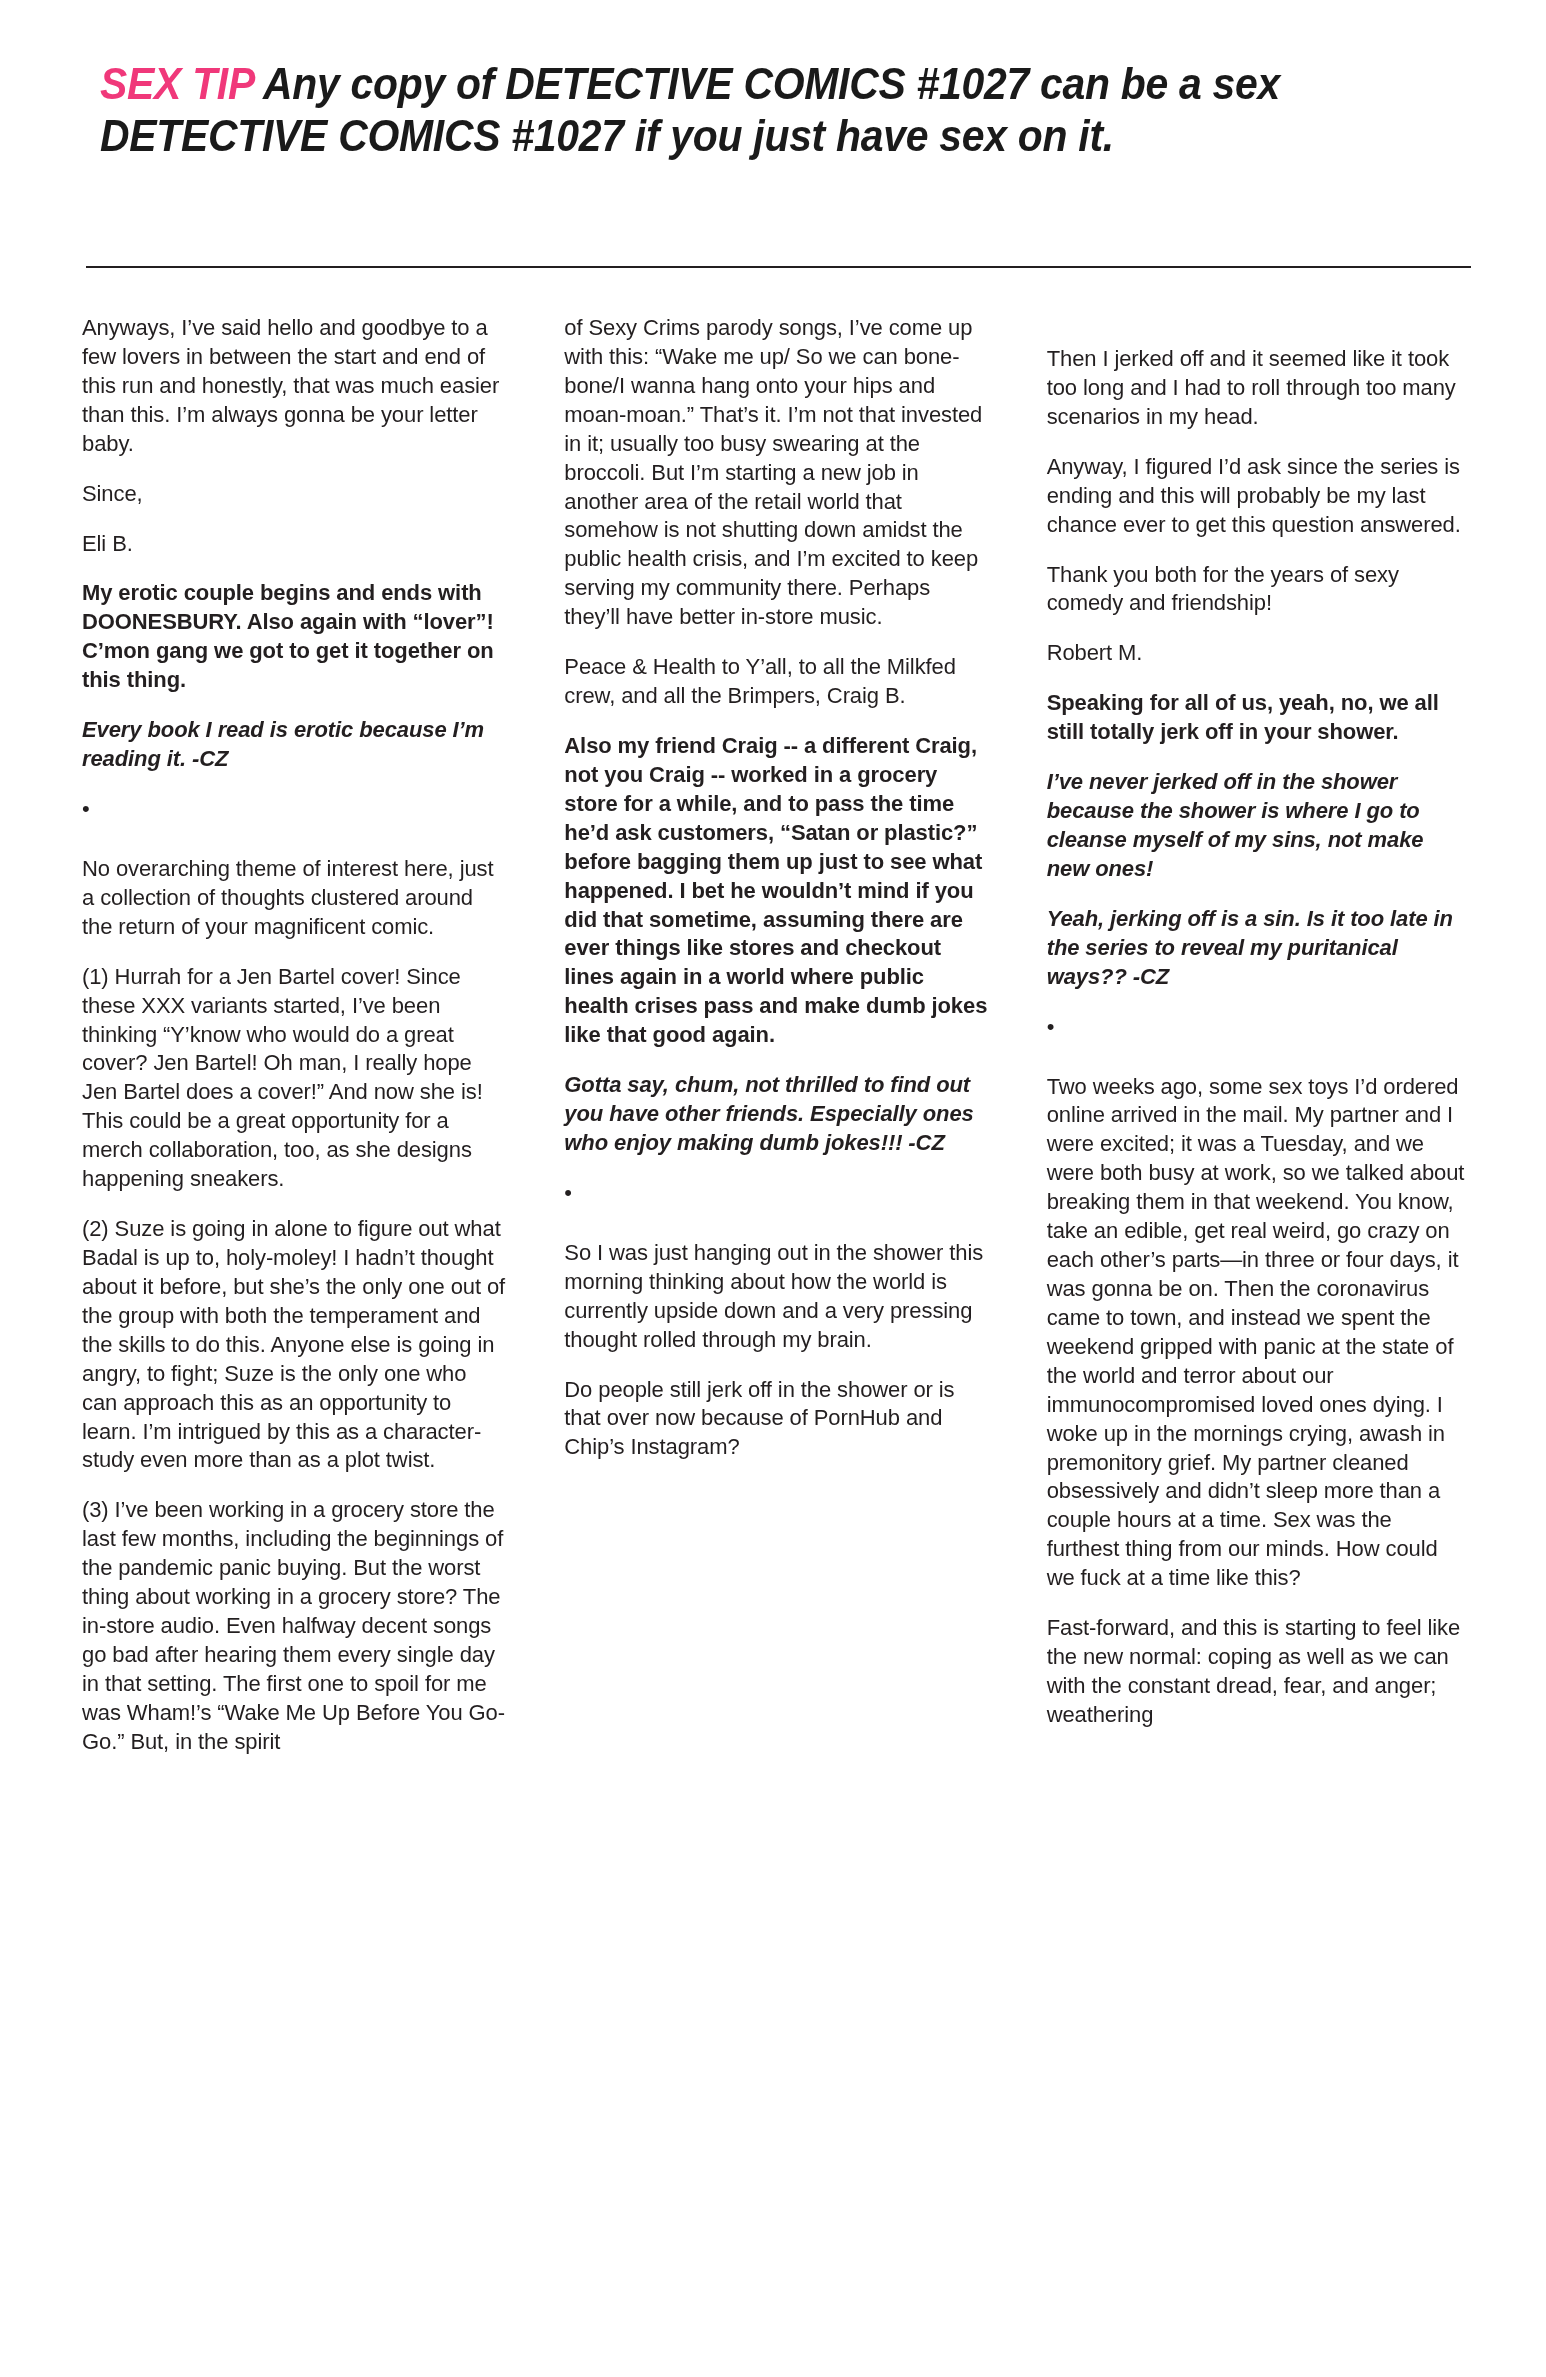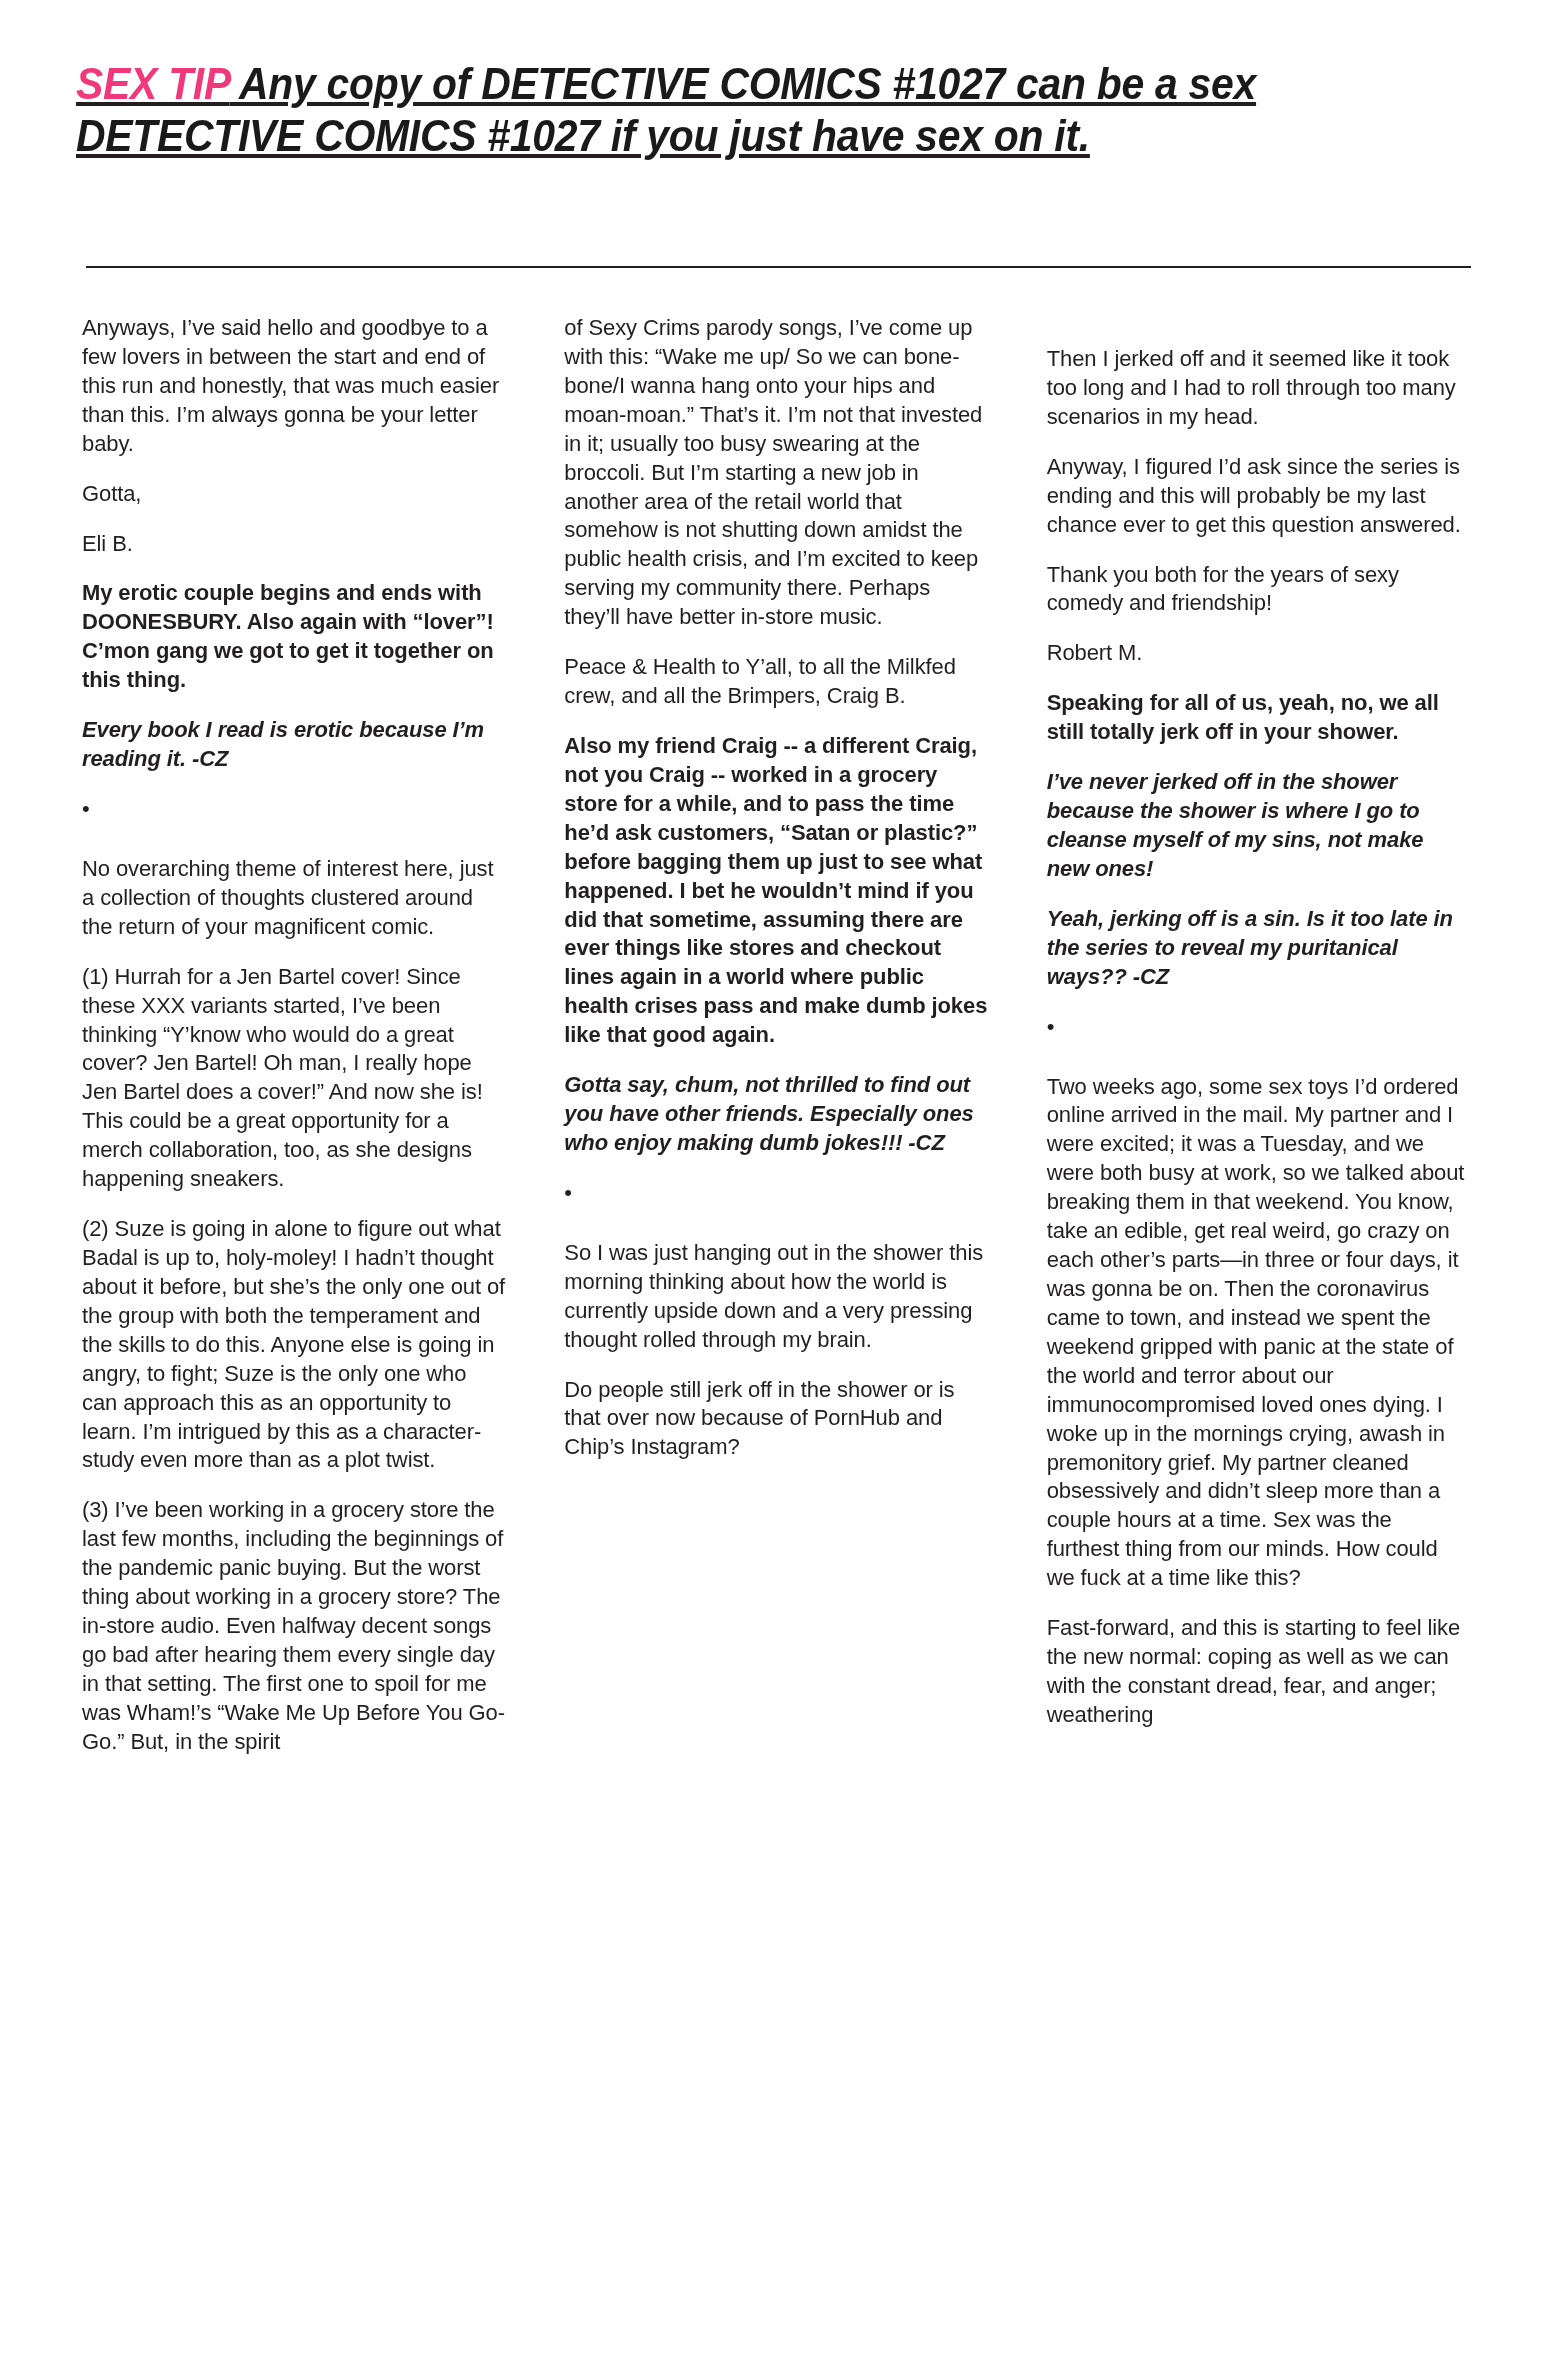--- a/index.html
+++ b/index.html
@@ -18,24 +18,23 @@
     width: 1547px;
     height: 2377px;
     background: #ffffff;
     box-sizing: border-box;
     overflow: hidden;
   }
 
   
   .masthead {
     position: absolute;
-    left: 76px;
+    left: 100px;
     top: 58px;
     width: 1393px;
-    text-decoration: underline;
   }
   .sex-tip-headline {
     font-family: "Liberation Sans Narrow", "Liberation Sans", "DejaVu Sans Condensed", sans-serif;
     font-weight: 700;
     font-style: italic;
     font-size: 44px;
     line-height: 1.19;
     letter-spacing: -0.3px;
     color: #1a1a1a;
     margin: 0;
@@ -104,21 +103,21 @@
 
   <div class="masthead">
     <h1 class="sex-tip-headline" style="color: rgb(26, 26, 26);"><span class="sex-tip-label" style="color: rgb(240, 56, 122);">SEX TIP</span><span> Any copy of DETECTIVE COMICS #1027 can be a sex DETECTIVE COMICS #1027 if you just have sex on it.</span></h1>
   </div>
 
   <div class="headline-rule" style="background: rgb(35, 31, 32);"></div>
 
   <div class="columns" id="columns-root">
       <div class="col col-1">
         <p class="body">Anyways, I’ve said hello and goodbye to a few lovers in between the start and end of this run and honestly, that was much easier than this. I’m always gonna be your letter baby.</p>
-        <p class="body">Gotta,</p>
+        <p class="body">Since,</p>
         <p class="body">Eli B.</p>
         <p class="body b">My erotic couple begins and ends with DOONESBURY. Also again with “lover”! C’mon gang we got to get it together on this thing.</p>
         <p class="body bi">Every book I read is erotic because I’m reading it. -CZ</p>
         <p class="bullet">•</p>
         <p class="body">No overarching theme of interest here, just a collection of thoughts clustered around the return of your magnificent comic.</p>
         <p class="body">(1) Hurrah for a Jen Bartel cover! Since these XXX variants started, I’ve been thinking “Y’know who would do a great cover? Jen Bartel! Oh man, I really hope Jen Bartel does a cover!” And now she is! This could be a great opportunity for a merch collaboration, too, as she designs happening sneakers.</p>
         <p class="body">(2) Suze is going in alone to figure out what Badal is up to, holy-moley! I hadn’t thought about it before, but she’s the only one out of the group with both the temperament and the skills to do this. Anyone else is going in angry, to fight; Suze is the only one who can approach this as an opportunity to learn. I’m intrigued by this as a character-study even more than as a plot twist.</p>
         <p class="body">(3) I’ve been working in a grocery store the last few months, including the beginnings of the pandemic panic buying. But the worst thing about working in a grocery store? The in-store audio. Even halfway decent songs go bad after hearing them every single day in that setting. The first one to spoil for me was Wham!’s “Wake Me Up Before You Go-Go.” But, in the spirit</p>
       </div>
       <div class="col col-2">

